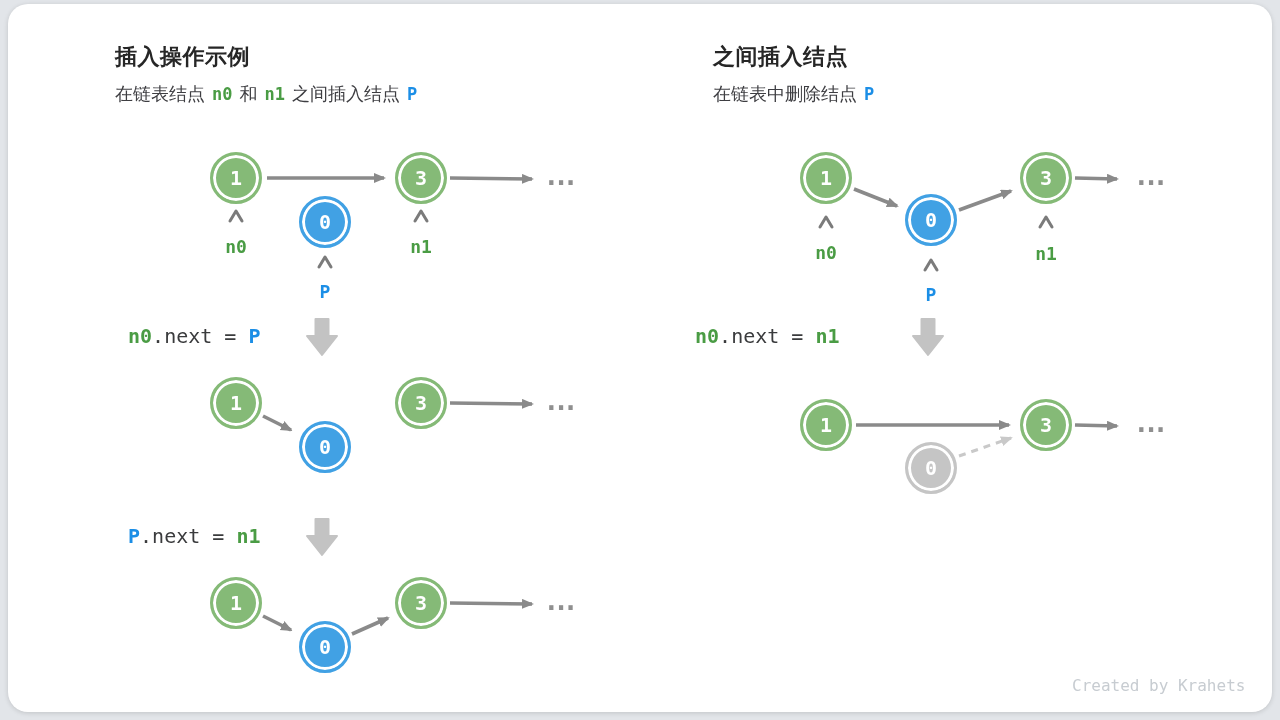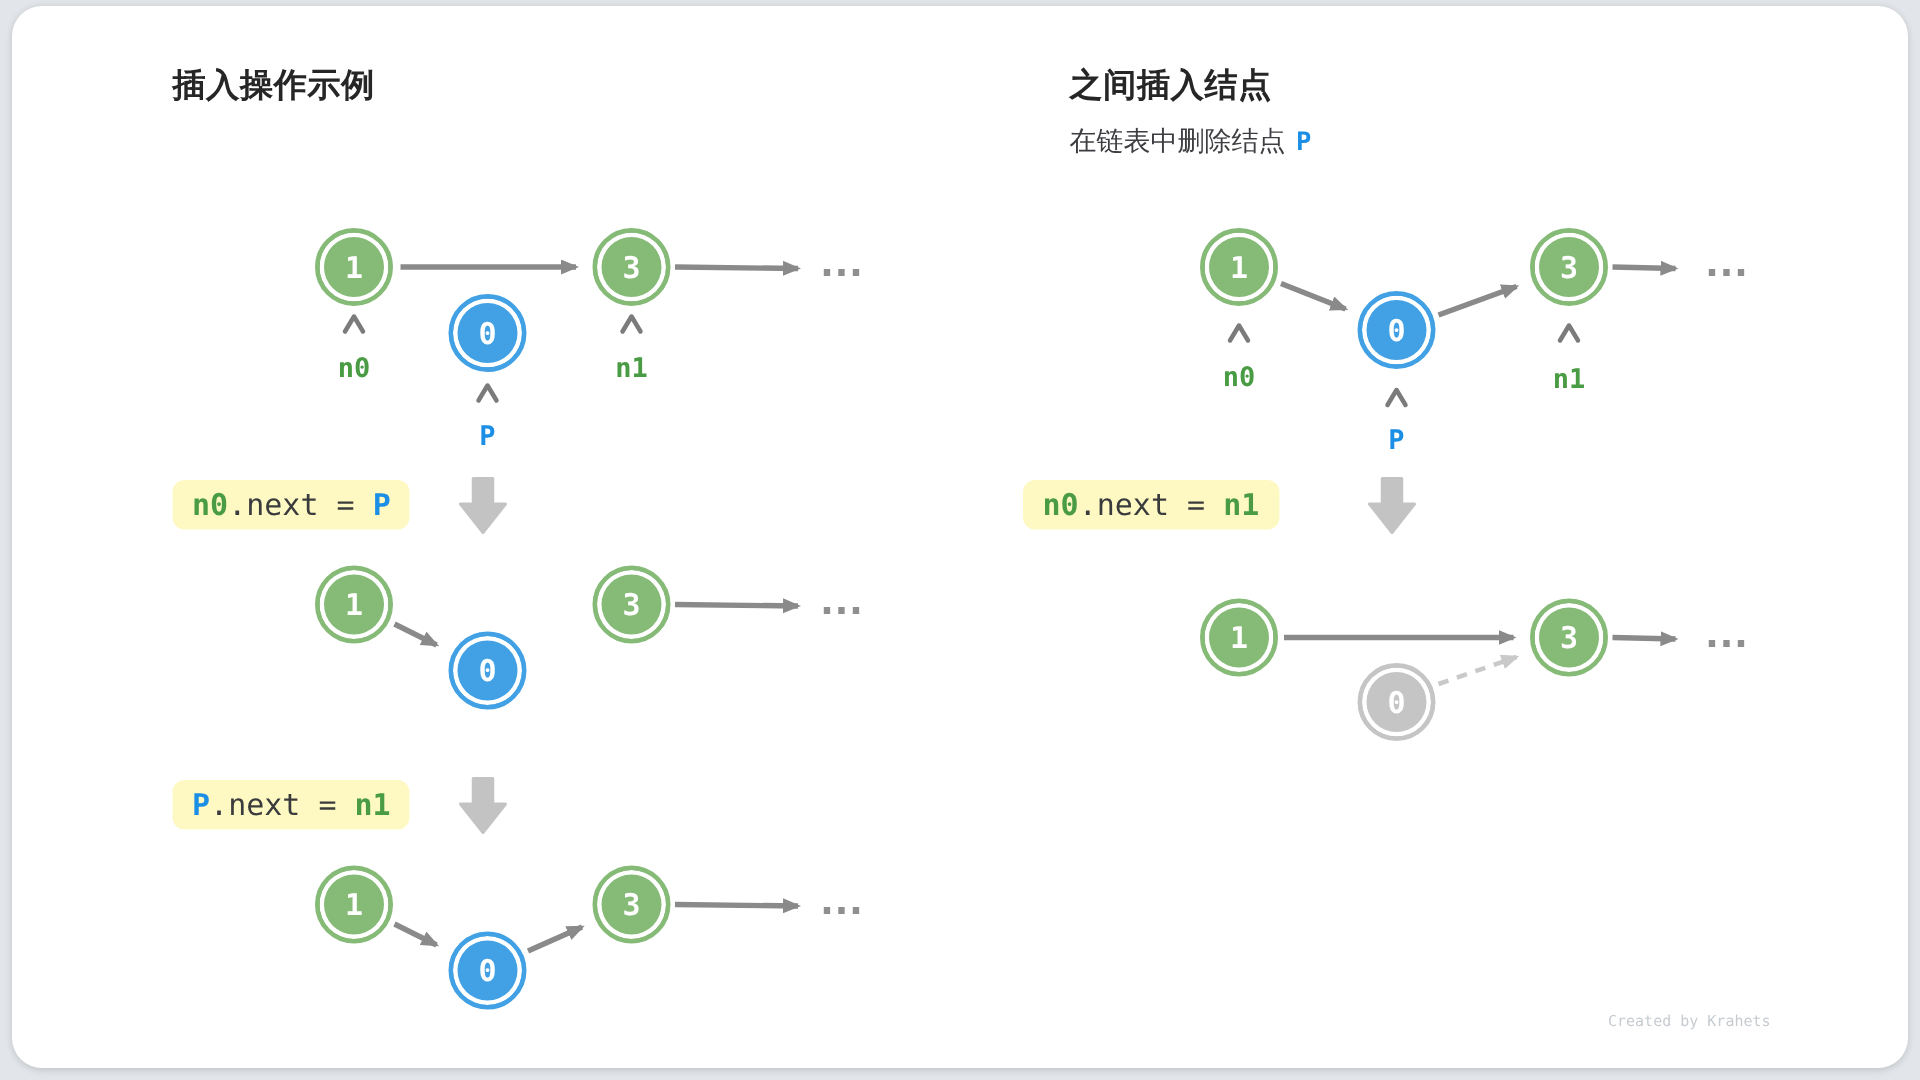--- a/index.html
+++ b/index.html
@@ -68,35 +68,35 @@
     font-family: "DejaVu Sans Mono", monospace;
     font-weight: 700; font-size: 26px;
     letter-spacing: -6px;
     line-height: 1;
     color: #8f8f8f;
     padding-right: 6px;
   }
 
   .codebox {
     position: absolute;
-    background: #fef9c3;
+    background: #ffffff;
     border-radius: 8px;
     padding: 4px 13px 5px 13px;
     font-family: "DejaVu Sans Mono", monospace;
     font-size: 20px; color: #3a3b3d;
     white-space: pre;
   }
   .codebox .green { color: #4a9c44; font-weight: 700; }
   .codebox .blue  { color: #1b8ee6; font-weight: 700; }
 
   .footer {
     position: absolute;
     left: 1072px; top: 676px;
     font-family: "DejaVu Sans Mono", monospace;
-    font-size: 10px; color: #c7ccd1;
+    font-size: 16px; color: #c7ccd1;
   }
 </style>
 </head>
 <body>
 
 <div class="card"></div>
 
 <div class="stage">
 
   <svg class="arrows" width="1280" height="720" viewBox="0 0 1280 720">
@@ -134,20 +134,21 @@
     <polyline points="925,270 931,260 937,270" fill="none" stroke="#7b7b7b" stroke-width="3" stroke-linecap="round" stroke-linejoin="round"></polyline>
     <polyline points="1040,227 1046,217 1052,227" fill="none" stroke="#7b7b7b" stroke-width="3" stroke-linecap="round" stroke-linejoin="round"></polyline>
 
     <polygon points="315.5,319 328.5,319 328.5,336 337,336 322,355 307,336 315.5,336" fill="#c3c3c3" stroke="#c3c3c3" stroke-width="2" stroke-linejoin="round"></polygon>
     <polygon points="315.5,519 328.5,519 328.5,536 337,536 322,555 307,536 315.5,536" fill="#c3c3c3" stroke="#c3c3c3" stroke-width="2" stroke-linejoin="round"></polygon>
     <polygon points="921.5,319 934.5,319 934.5,336 943,336 928,355 913,336 921.5,336" fill="#c3c3c3" stroke="#c3c3c3" stroke-width="2" stroke-linejoin="round"></polygon>
   </svg>
 
   <div class="panel-title" style="left:115px; top:42px;">插入操作示例</div>
 
+  <div class="panel-subtitle" style="left:115px; top:82px;"><span>在链表结点</span><span class="tok green">n0</span><span>和</span><span class="tok green">n1</span><span>之间插入结点</span><span class="tok blue">P</span></div>
 
   <div class="node green" style="left:236px; top:178px;">1</div>
   <div class="node green" style="left:421px; top:178px;">3</div>
   <div class="node blue" style="left:325px; top:222px;">0</div>
   <div class="ptr-label green" style="left:236px; top:246px;">n0</div>
   <div class="ptr-label green" style="left:421px; top:246px;">n1</div>
   <div class="ptr-label blue" style="left:325px; top:291px;">P</div>
   <div class="ellipsis" style="left:561px; top:163px;">...</div>
 
   <div class="codebox" style="left:115px; top:320px;"><span class="green">n0</span><span>.next = </span><span class="blue">P</span></div>

